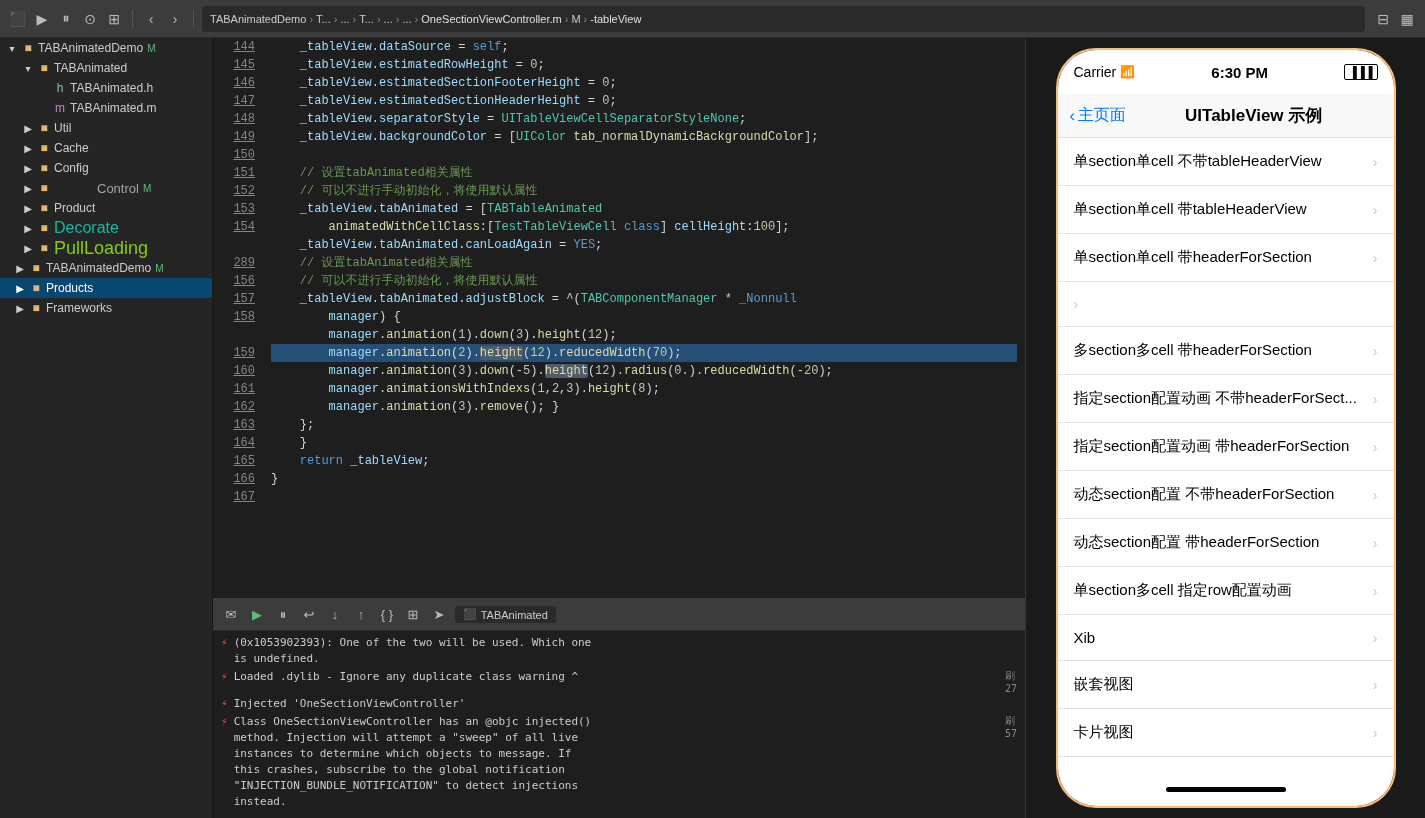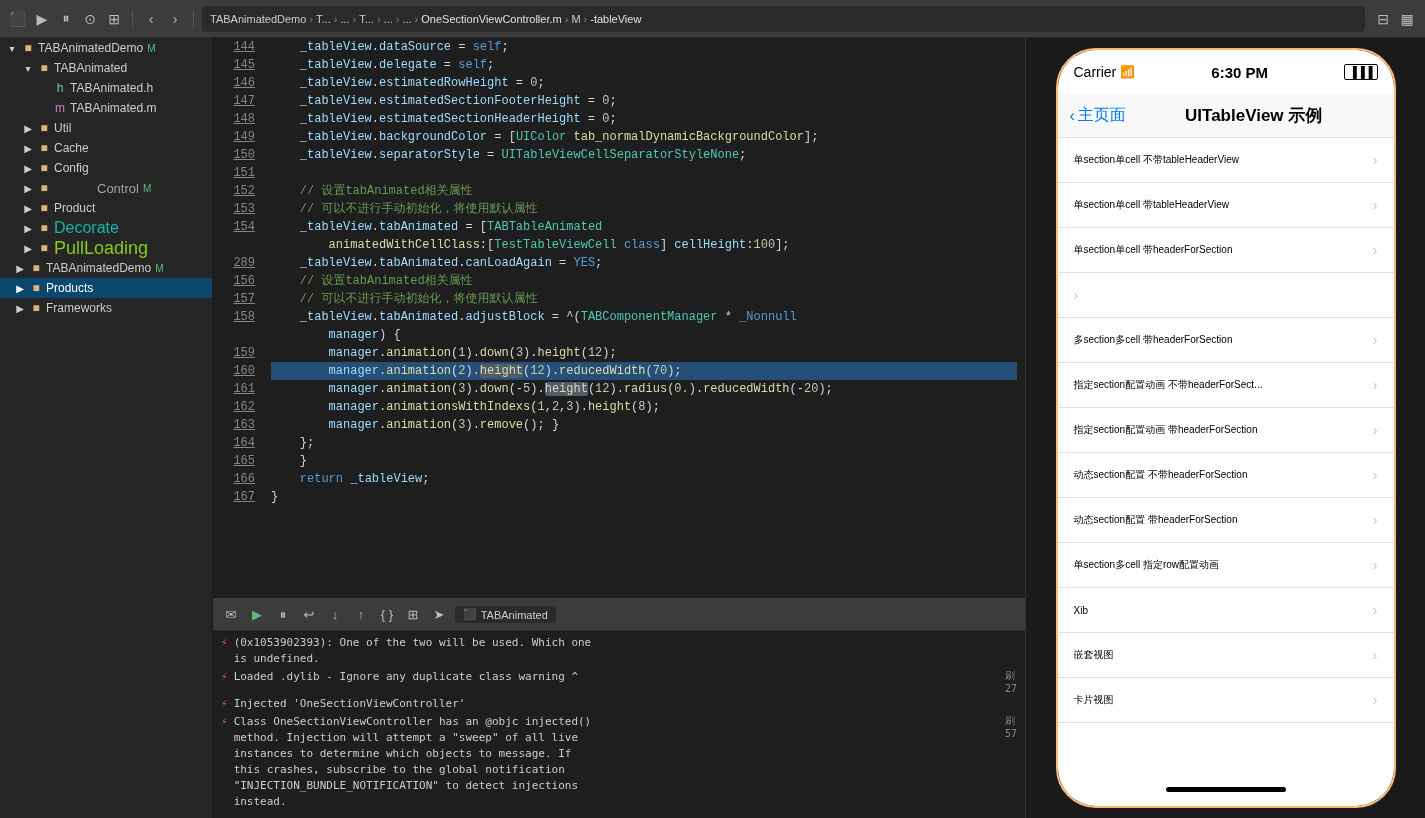--- a/index.html
+++ b/index.html
@@ -336,21 +336,21 @@
       overflow-y: auto;
     }
     .phone-list-item {
       display: flex;
       align-items: center;
       padding: 14px 16px;
       border-bottom: 1px solid #e0e0e0;
       justify-content: space-between;
     }
     .phone-list-item-text {
-      font-size: 10px;
+      font-size: 15px;
       color: #000;
     }
     .phone-chevron {
       color: #c7c7cc;
       font-size: 14px;
     }
     .phone-home-indicator {
       height: 34px;
       background: #fff;
       display: flex;
@@ -518,26 +518,25 @@
           <div>161</div>
           <div>162</div>
           <div>163</div>
           <div>164</div>
           <div>165</div>
           <div>166</div>
           <div>167</div>
         </div>
         <div class="code-lines">
           <div class="code-line"><span class="prop">    _tableView</span><span class="op">.</span><span class="prop">dataSource</span><span class="op"> = </span><span class="kw">self</span><span class="op">;</span></div>
-          <div class="code-line"><span class="prop">    _tableView</span><span class="op">.</span><span class="prop">delegate</span><span class="op"> = </span><span class="kw">self</span><span class="op">;</span></div>
           <div class="code-line"><span class="prop">    _tableView</span><span class="op">.</span><span class="prop">estimatedRowHeight</span><span class="op"> = </span><span class="num">0</span><span class="op">;</span></div>
           <div class="code-line"><span class="prop">    _tableView</span><span class="op">.</span><span class="prop">estimatedSectionFooterHeight</span><span class="op"> = </span><span class="num">0</span><span class="op">;</span></div>
           <div class="code-line"><span class="prop">    _tableView</span><span class="op">.</span><span class="prop">estimatedSectionHeaderHeight</span><span class="op"> = </span><span class="num">0</span><span class="op">;</span></div>
+          <div class="code-line"><span class="prop">    _tableView</span><span class="op">.</span><span class="prop">separatorStyle</span><span class="op"> = </span><span class="type">UITableViewCellSeparatorStyleNone</span><span class="op">;</span></div>
           <div class="code-line"><span class="prop">    _tableView</span><span class="op">.</span><span class="prop">backgroundColor</span><span class="op"> = [</span><span class="type">UIColor</span><span class="op"> </span><span class="method">tab_normalDynamicBackgroundColor</span><span class="op">];</span></div>
-          <div class="code-line"><span class="prop">    _tableView</span><span class="op">.</span><span class="prop">separatorStyle</span><span class="op"> = </span><span class="type">UITableViewCellSeparatorStyleNone</span><span class="op">;</span></div>
           <div class="code-line"></div>
           <div class="code-line"><span class="comment">    // 设置tabAnimated相关属性</span></div>
           <div class="code-line"><span class="comment">    // 可以不进行手动初始化，将使用默认属性</span></div>
           <div class="code-line"><span class="prop">    _tableView</span><span class="op">.</span><span class="prop">tabAnimated</span><span class="op"> = [</span><span class="type">TABTableAnimated</span></div>
           <div class="code-line"><span class="op">        </span><span class="method">animatedWithCellClass</span><span class="op">:[</span><span class="type">TestTableViewCell</span><span class="op"> </span><span class="kw">class</span><span class="op">] </span><span class="prop">cellHeight</span><span class="op">:</span><span class="num">100</span><span class="op">];</span></div>
           <div class="code-line"><span class="prop">    _tableView</span><span class="op">.</span><span class="prop">tabAnimated</span><span class="op">.</span><span class="prop">canLoadAgain</span><span class="op"> = </span><span class="kw">YES</span><span class="op">;</span></div>
           <div class="code-line"><span class="comment">    // 设置tabAnimated相关属性</span></div>
           <div class="code-line"><span class="comment">    // 可以不进行手动初始化，将使用默认属性</span></div>
           <div class="code-line"><span class="prop">    _tableView</span><span class="op">.</span><span class="prop">tabAnimated</span><span class="op">.</span><span class="prop">adjustBlock</span><span class="op"> = ^(</span><span class="type">TABComponentManager</span><span class="op"> * </span><span class="kw">_Nonnull</span></div>
           <div class="code-line"><span class="op">        </span><span class="prop">manager</span><span class="op">) {</span></div>

